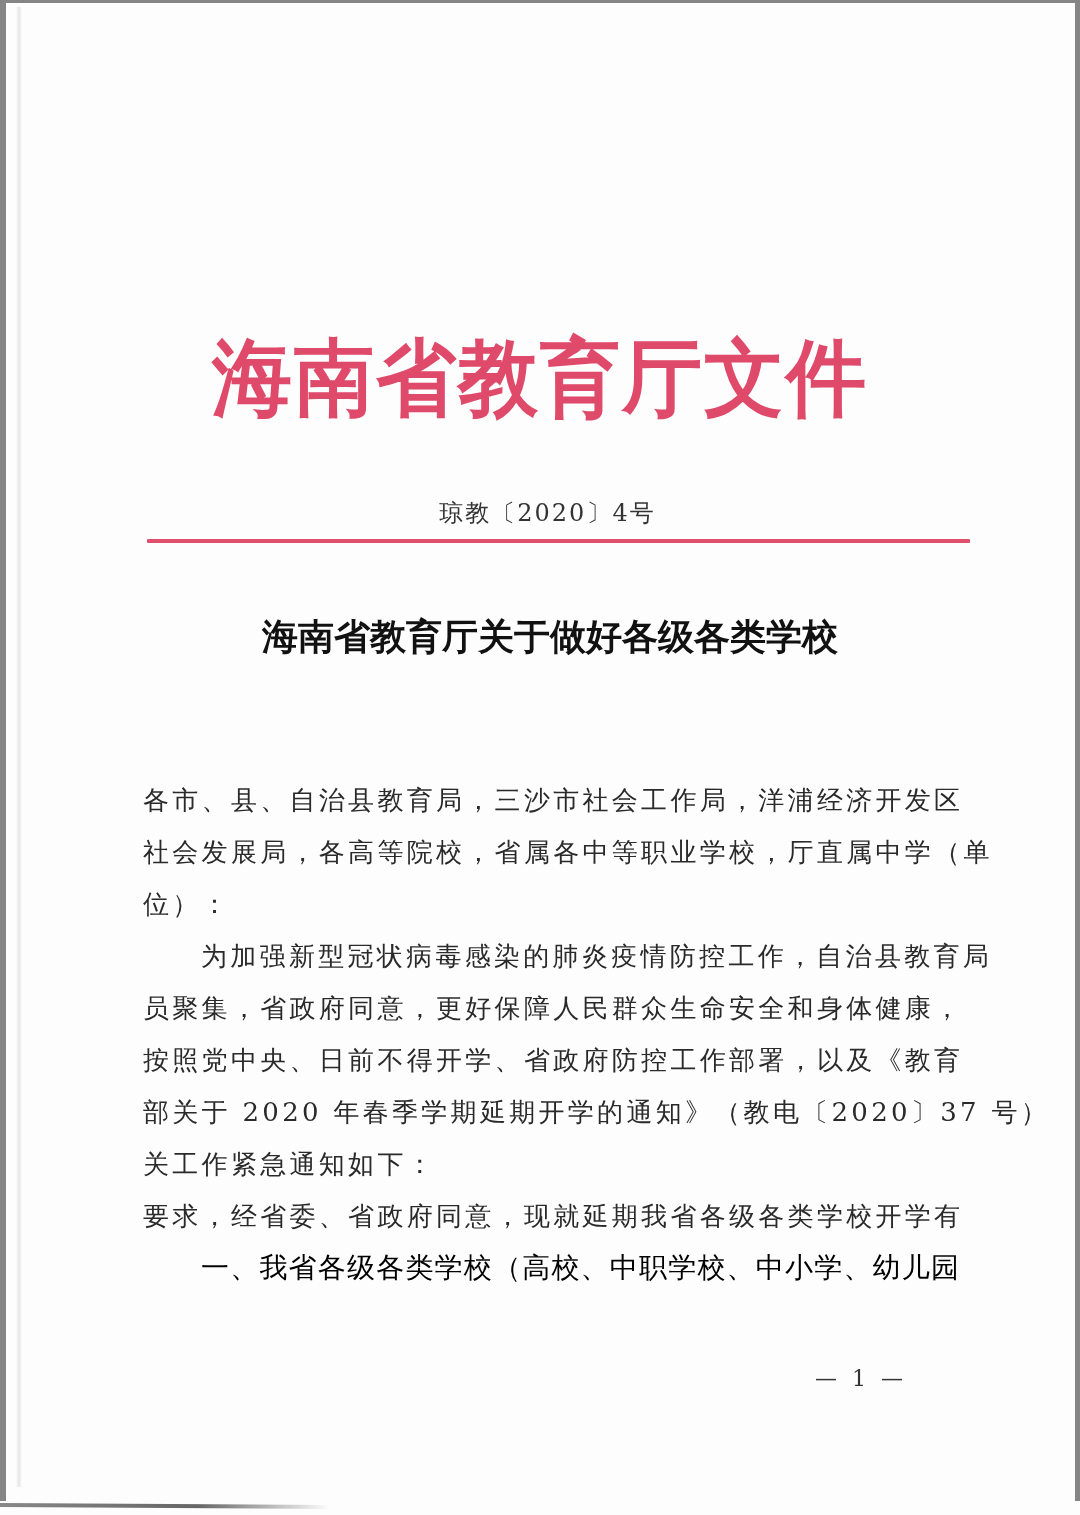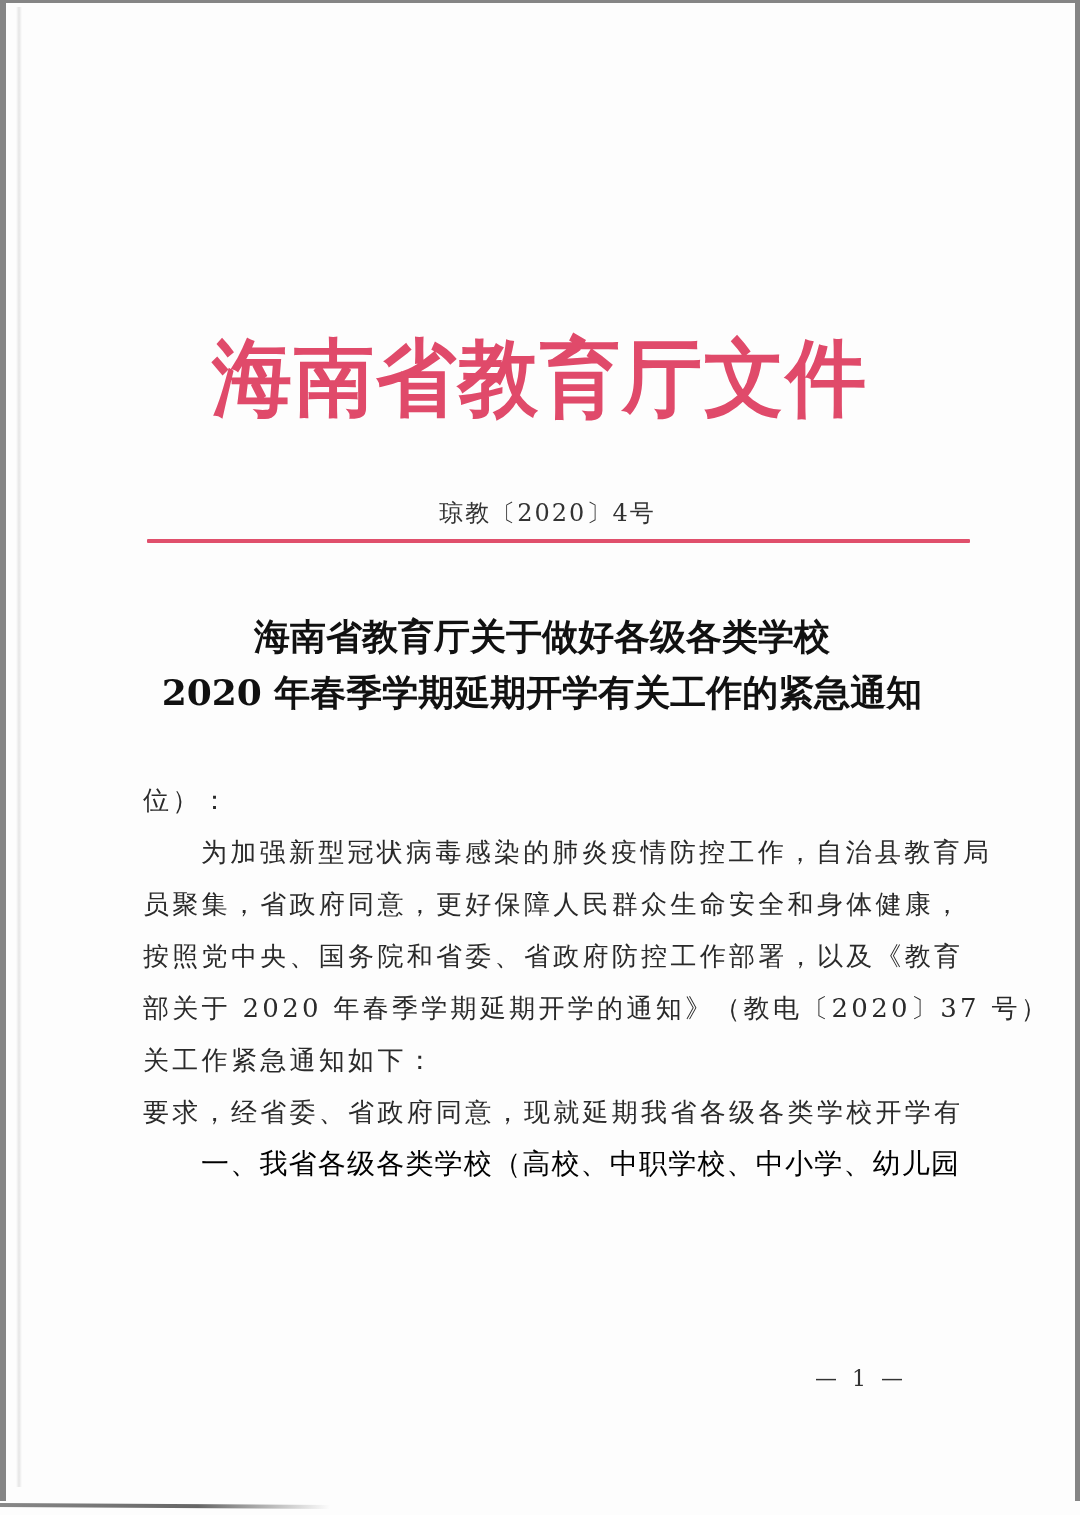--- a/index.html
+++ b/index.html
@@ -79,21 +79,21 @@
       position: absolute;
       left: 147px;
       top: 539px;
       width: 823px;
       height: 4px;
       background: #e0506c;
       border-radius: 1px;
     }
     .notice-title {
       position: absolute;
-      left: 132px;
+      left: 140px;
       width: 820px;
       top: 608px;
       text-align: center;
       color: #111;
       font-family: "DejaVu Serif", "Liberation Serif", serif;
       font-weight: bold;
       font-size: 36px;
       line-height: 56px;
     }
     .notice-title .line { display: block; white-space: nowrap; }
@@ -140,28 +140,29 @@
 </div>
 
 <div class="red-header">海南省教育厅文件</div>
 
 <div class="doc-number">琼教〔2020〕4号</div>
 
 <div class="red-rule"></div>
 
 <div class="notice-title">
   <span class="line">海南省教育厅关于做好各级各类学校</span>
-  <span class="line">2020 年春季学期延期开学有关工作的紧急通知</span>
 </div>
 
 <div class="body-text">
+  <span class="line">各市、县、自治县教育局，三沙市社会工作局，洋浦经济开发区</span>
+  <span class="line">社会发展局，各高等院校，省属各中等职业学校，厅直属中学（单</span>
   <span class="line">位）：</span>
   <span class="line indent">为加强新型冠状病毒感染的肺炎疫情防控工作，自治县教育局</span>
   <span class="line">员聚集，省政府同意，更好保障人民群众生命安全和身体健康，</span>
-  <span class="line">按照党中央、国务院和省委、省政府防控工作部署，以及《教育</span>
+  <span class="line">按照党中央、日前不得开学、省政府防控工作部署，以及《教育</span>
   <span class="line">部关于 2020 年春季学期延期开学的通知》（教电〔2020〕37 号）</span>
   <span class="line">关工作紧急通知如下：</span>
   <span class="line">要求，经省委、省政府同意，现就延期我省各级各类学校开学有</span>
   <span class="line indent heading-line">一、我省各级各类学校（高校、中职学校、中小学、幼儿园</span>
 </div>
 
 <div class="page-number">— 1 —</div>
 
 <div class="page-bottom-curl"></div>
 

